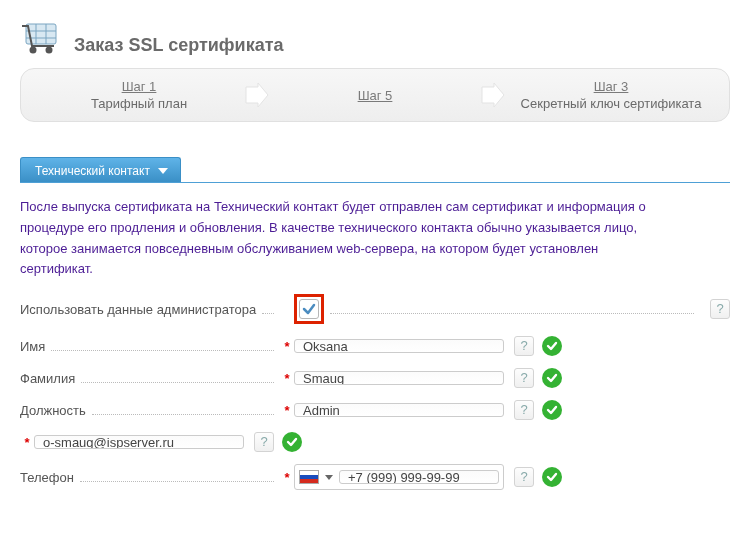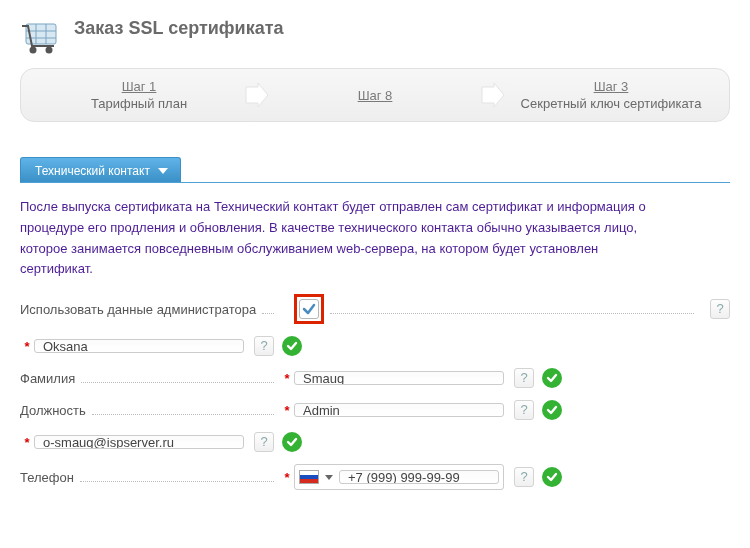--- a/index.html
+++ b/index.html
@@ -6,21 +6,21 @@
   body {
     margin: 0;
     padding: 18px 20px;
     width: 750px;
     font-family: Arial, Helvetica, sans-serif;
     font-size: 13px;
     color: #444;
     background: #fff;
   }
   
-  .header { display: flex; align-items: flex-start; gap: 12px; margin-bottom: 12px; }
+  .header { display: flex; align-items: flex-end; gap: 12px; margin-bottom: 12px; }
   .header h1 { font-size: 18px; font-weight: bold; color: #6a6a6a; margin: 0; }
   .cart-icon { width: 42px; height: 38px; display: flex; align-items: flex-end; justify-content: center; }
   
   .steps {
     background: linear-gradient(#f7f7f7,#eeeeee);
     border: 1px solid #e0e0e0;
     border-radius: 14px;
     display: flex;
     align-items: center;
     justify-content: space-between;
@@ -121,21 +121,21 @@
   <div class="step">
     <div class="num">Шаг 1</div>
     <div class="lbl">Тарифный план</div>
   </div>
   <span class="arrow">
     <svg width="26" height="24">
         <path d="M2 4 L14 4 L14 0 L24 12 L14 24 L14 20 L2 20 Z" fill="#ffffff" stroke="#e3e3e3"></path>
       </svg>
   </span>
   <div class="step">
-    <div class="num">Шаг 8</div>
+    <div class="num">Шаг 5</div>
   </div>
   <span class="arrow">
     <svg width="26" height="24">
         <path d="M2 4 L14 4 L14 0 L24 12 L14 24 L14 20 L2 20 Z" fill="#ffffff" stroke="#e3e3e3"></path>
       </svg>
   </span>
   <div class="step">
     <div class="num">Шаг 3</div>
     <div class="lbl">Секретный ключ сертификата</div>
   </div>
@@ -161,20 +161,24 @@
       <svg width="14" height="14">
           <path d="M2 7 L6 11 L12 3" stroke="#4b8cc0" stroke-width="2.5" fill="none" stroke-linecap="round" stroke-linejoin="round"></path>
         </svg>
     </span>
   </span>
   <span style="flex:1; border-bottom:1px dotted #bbb; height:0; margin:0 6px; position:relative; top:4px;"></span>
   <span class="help">?</span>
 </div>
 
 <div class="row">
+  <div class="label-col">
+    <span class="txt">Имя</span>
+    <span class="dots"></span>
+  </div>
   <span class="req">*</span>
   <span class="field-col"><input type="text" value="Oksana" style=""></span>
   <span class="help">?</span>
   <span class="ok">
       <svg width="12" height="12">
         <path d="M2 6 L5 9 L10 3" stroke="#fff" stroke-width="2.4" fill="none" stroke-linecap="round" stroke-linejoin="round"></path>
       </svg>
     </span>
 </div>
 

